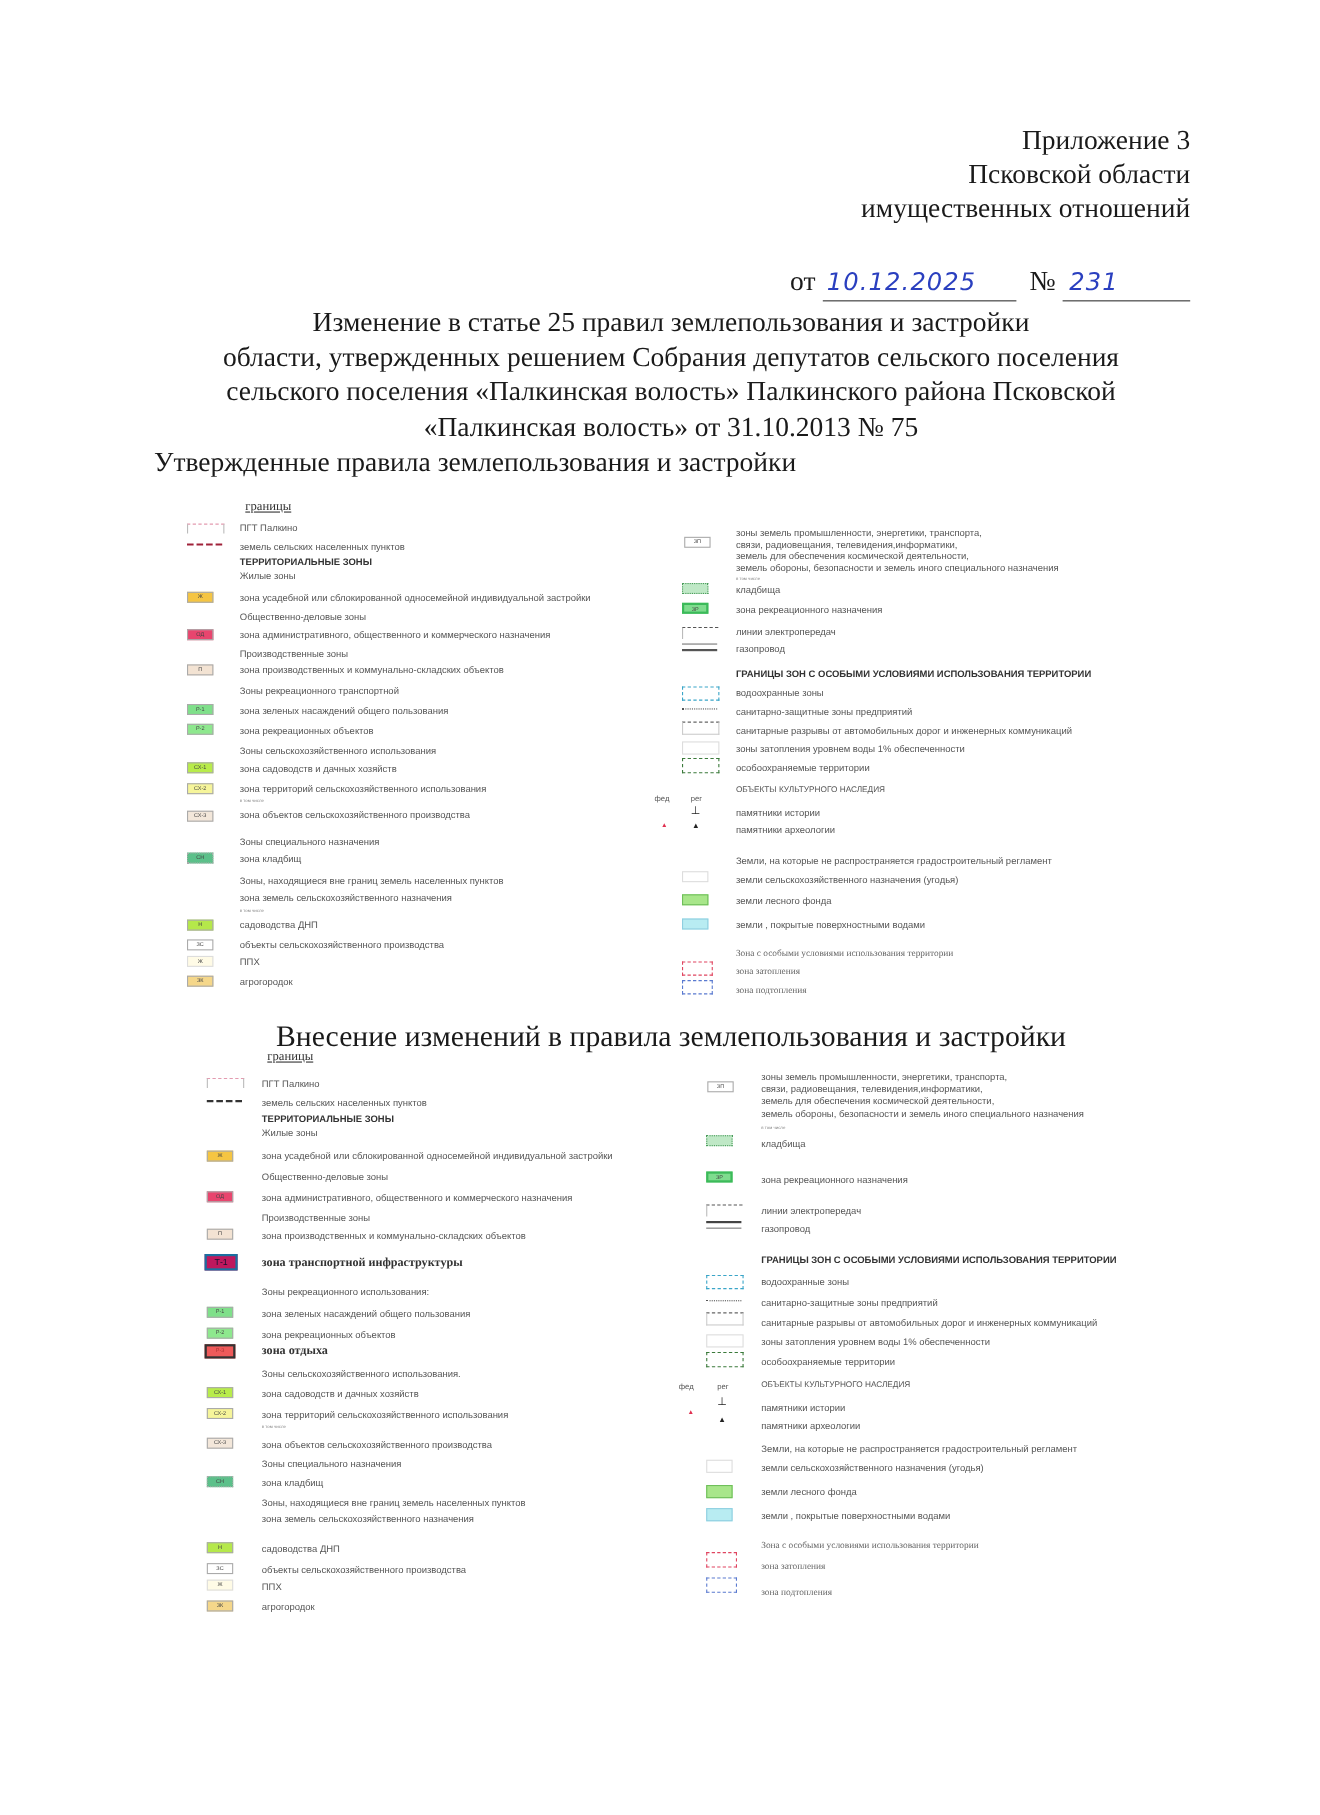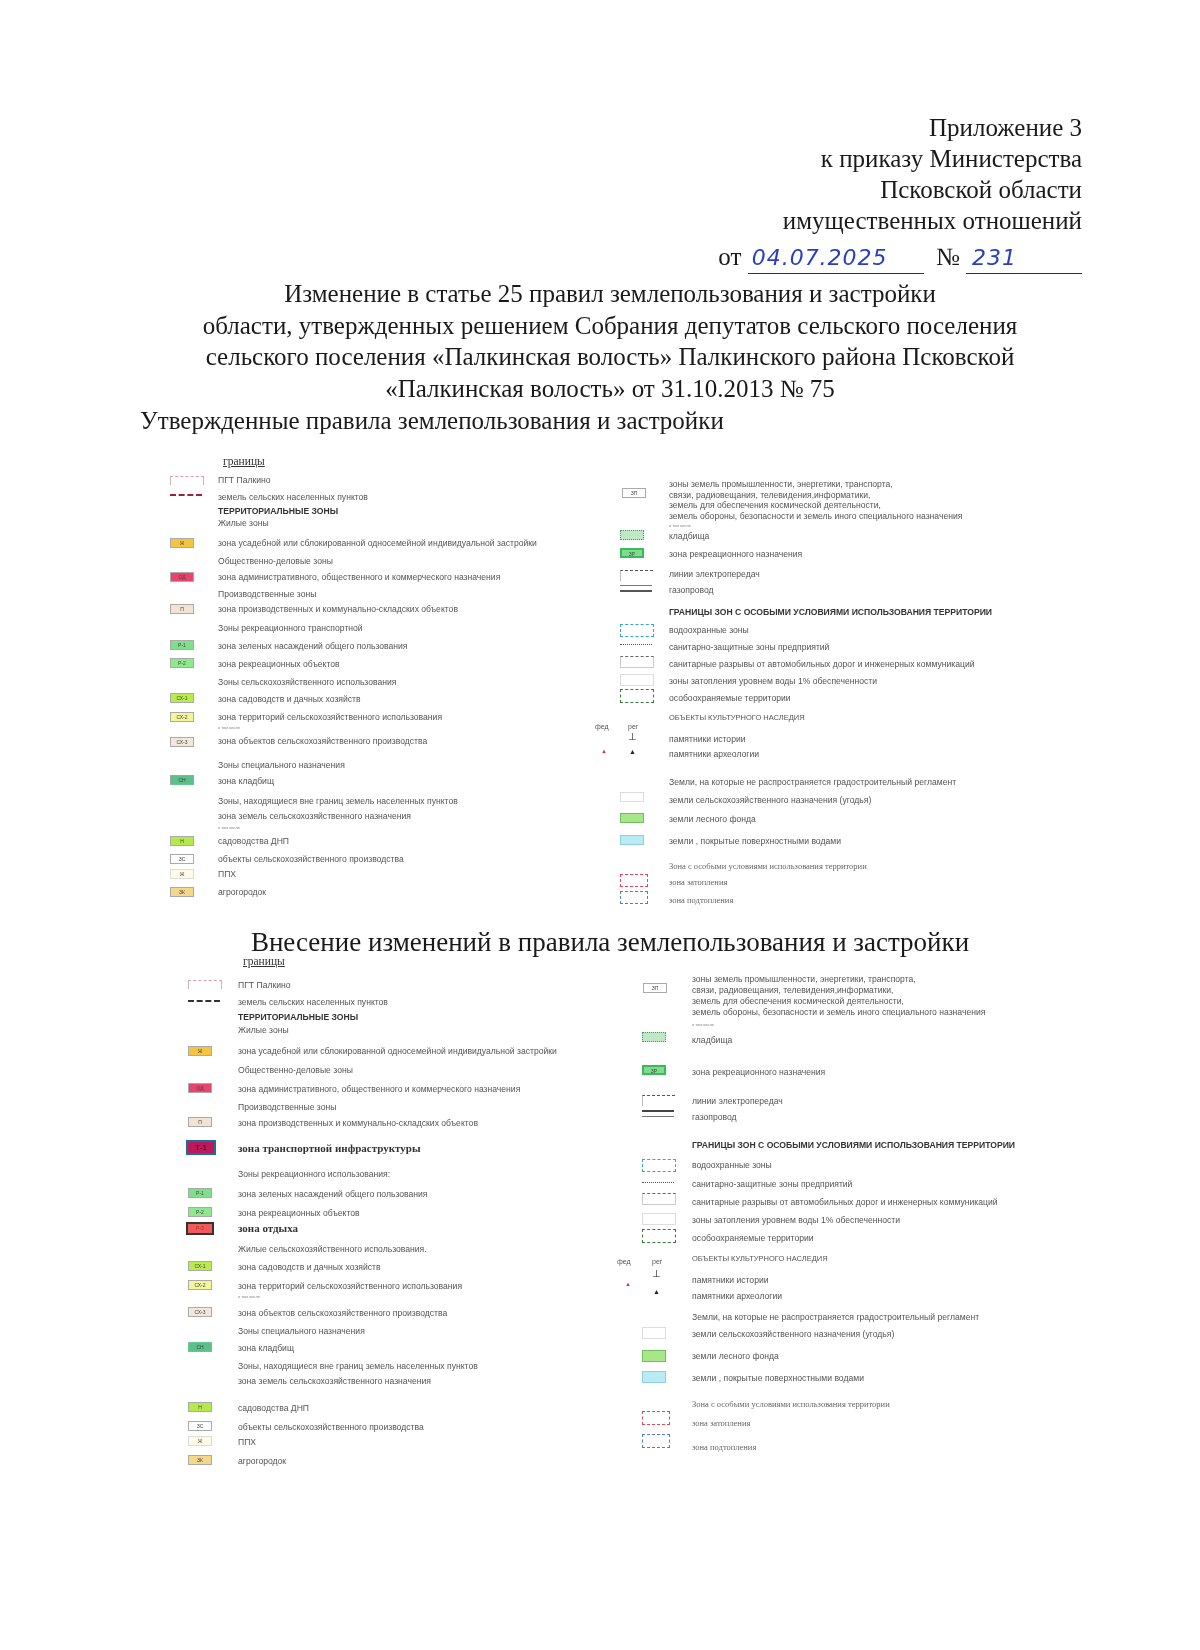--- a/index.html
+++ b/index.html
@@ -20,27 +20,26 @@
   .tiny { font-size:4px; color:#888; position:absolute; }
   .serifsmall { font-family:"Liberation Serif", serif; font-size:8.5px; color:#666; }
   .bigserif { font-family:"Liberation Serif", serif; font-size:11px; font-weight:bold; color:#333; }
   .line-sw { position:absolute; width:32px; height:10px; }
 </style>
 </head>
 <body>
 
 <div class="abs appendix">
   <div>Приложение 3</div>
-  <div>к приказу Министерства</div>
   <div>Псковской области</div>
   <div>имущественных отношений</div>
 </div>
 <div class="abs order-line">
   <span>от</span>
-  <span class="uline" style="width:172px;padding-left:4px;"><span class="hand">04.07.2025</span></span>
+  <span class="uline" style="width:172px;padding-left:4px;"><span class="hand">10.12.2025</span></span>
   <span style="margin-left:6px;">№</span>
   <span class="uline" style="width:110px;padding-left:6px;"><span class="hand">231</span></span>
 </div>
 
 <div class="abs title-block">
   <div>Изменение в статье 25 правил землепользования и застройки</div>
   <div>области, утвержденных решением Собрания депутатов сельского поселения</div>
   <div>сельского поселения «Палкинская волость» Палкинского района Псковской</div>
   <div>«Палкинская волость» от 31.10.2013 № 75</div>
 </div>
@@ -162,21 +161,21 @@
   <div class="row" style="left:238px;top:1117px;">зона производственных и коммунально-складских объектов</div>
   <div class="sw" style="left:186px;top:1140px;width:30px;height:15px;background:#be185d;border:2px solid #1a6fa0;font-size:8px;line-height:11px;color:#113;">Т-1</div>
   <div class="row bigserif" style="left:238px;top:1142px;">зона транспортной инфраструктуры</div>
   <div class="row" style="left:238px;top:1168px;">Зоны рекреационного использования:</div>
   <div class="sw" style="left:188px;top:1188px;background:#7fe08a;">Р-1</div>
   <div class="row" style="left:238px;top:1188px;">зона зеленых насаждений общего пользования</div>
   <div class="sw" style="left:188px;top:1207px;background:#8ee88e;">Р-2</div>
   <div class="row" style="left:238px;top:1207px;">зона рекреационных объектов</div>
   <div class="sw" style="left:186px;top:1222px;width:28px;height:13px;background:#ef5a5a;border:2px solid #333;color:#a33;">Р-3</div>
   <div class="row bigserif" style="left:238px;top:1222px;">зона отдыха</div>
-  <div class="row" style="left:238px;top:1243px;">Жилые сельскохозяйственного использования.</div>
+  <div class="row" style="left:238px;top:1243px;">Зоны сельскохозяйственного использования.</div>
   <div class="sw" style="left:188px;top:1261px;background:#b8ec4a;">СХ-1</div>
   <div class="row" style="left:238px;top:1261px;">зона садоводств и дачных хозяйств</div>
   <div class="sw" style="left:188px;top:1280px;background:#f6f59a;">СХ-2</div>
   <div class="row" style="left:238px;top:1280px;">зона территорий сельскохозяйственного использования</div>
   <div class="tiny" style="left:238px;top:1294px;">в том числе</div>
   <div class="sw" style="left:188px;top:1307px;background:#f3e7da;">СХ-3</div>
   <div class="row" style="left:238px;top:1307px;">зона объектов сельскохозяйственного производства</div>
   <div class="row" style="left:238px;top:1325px;">Зоны специального назначения</div>
   <div class="sw" style="left:188px;top:1342px;background:#5cc08a;border-style:dotted;">СН</div>
   <div class="row" style="left:238px;top:1342px;">зона кладбищ</div>

